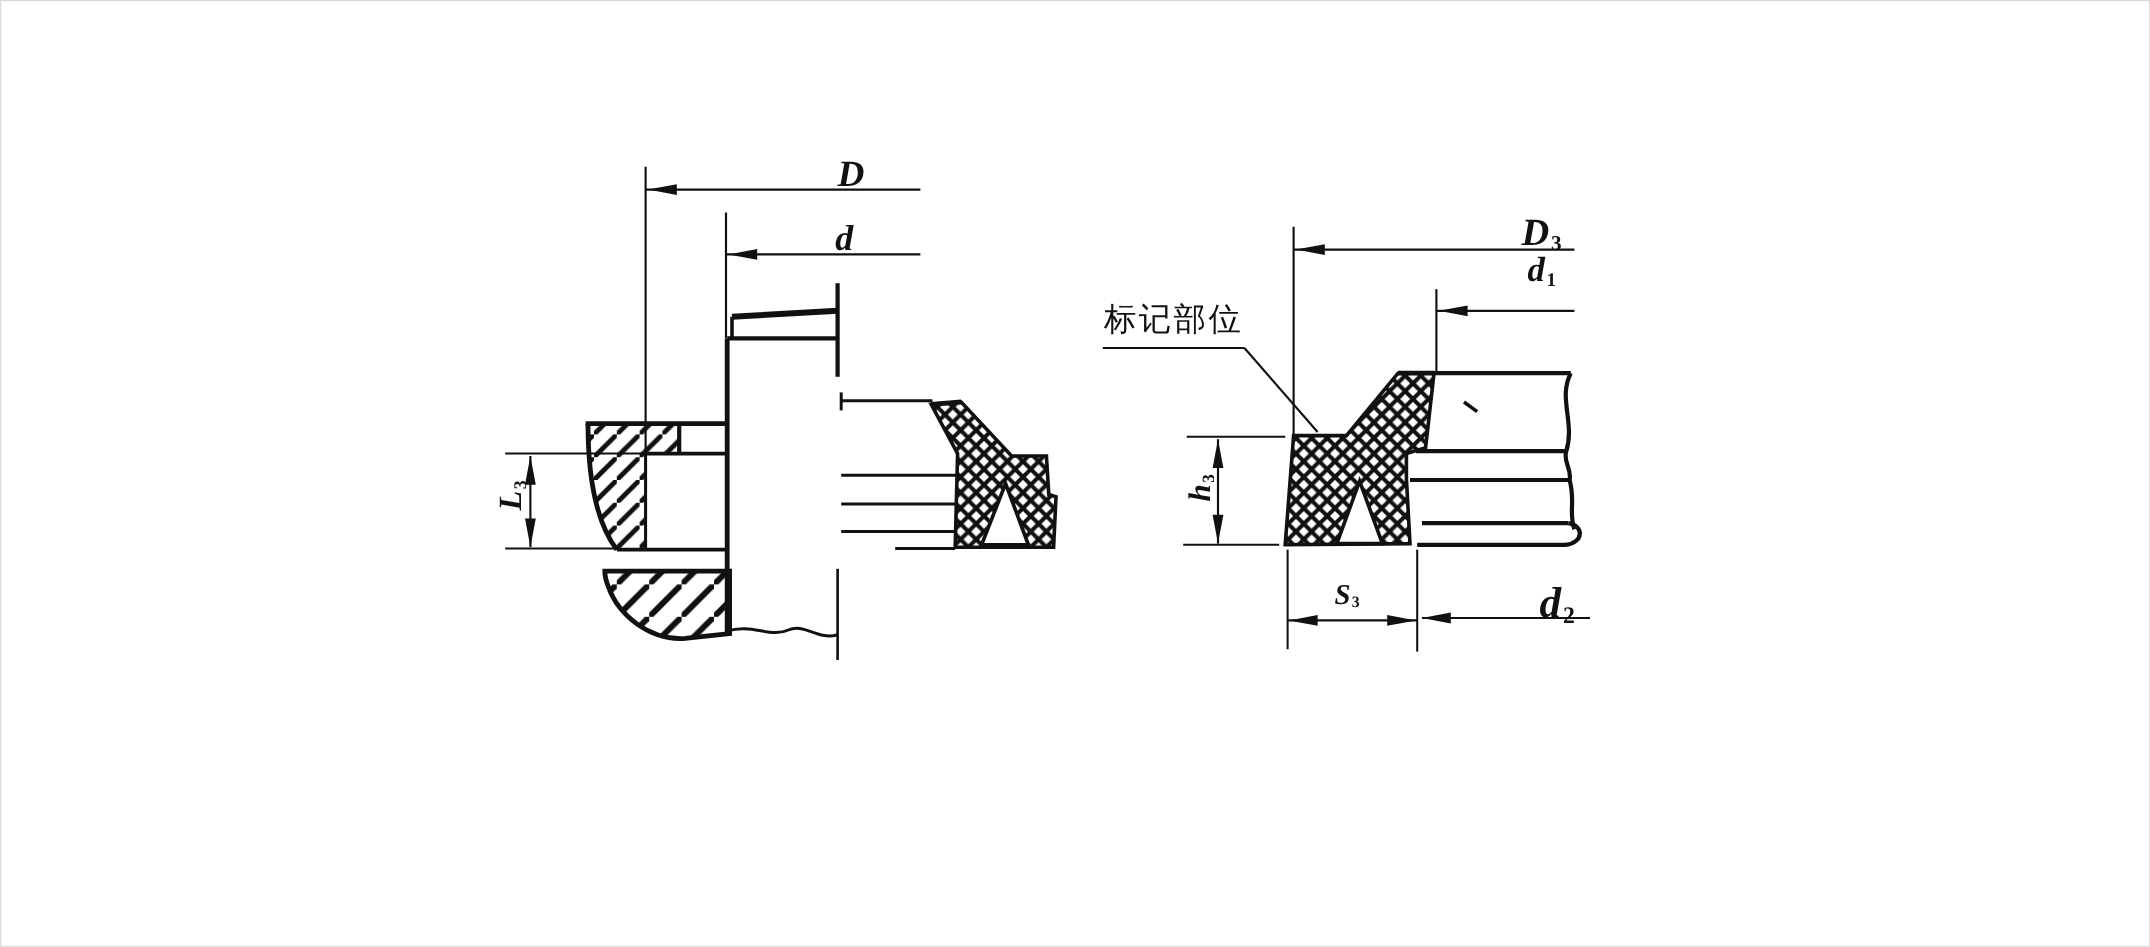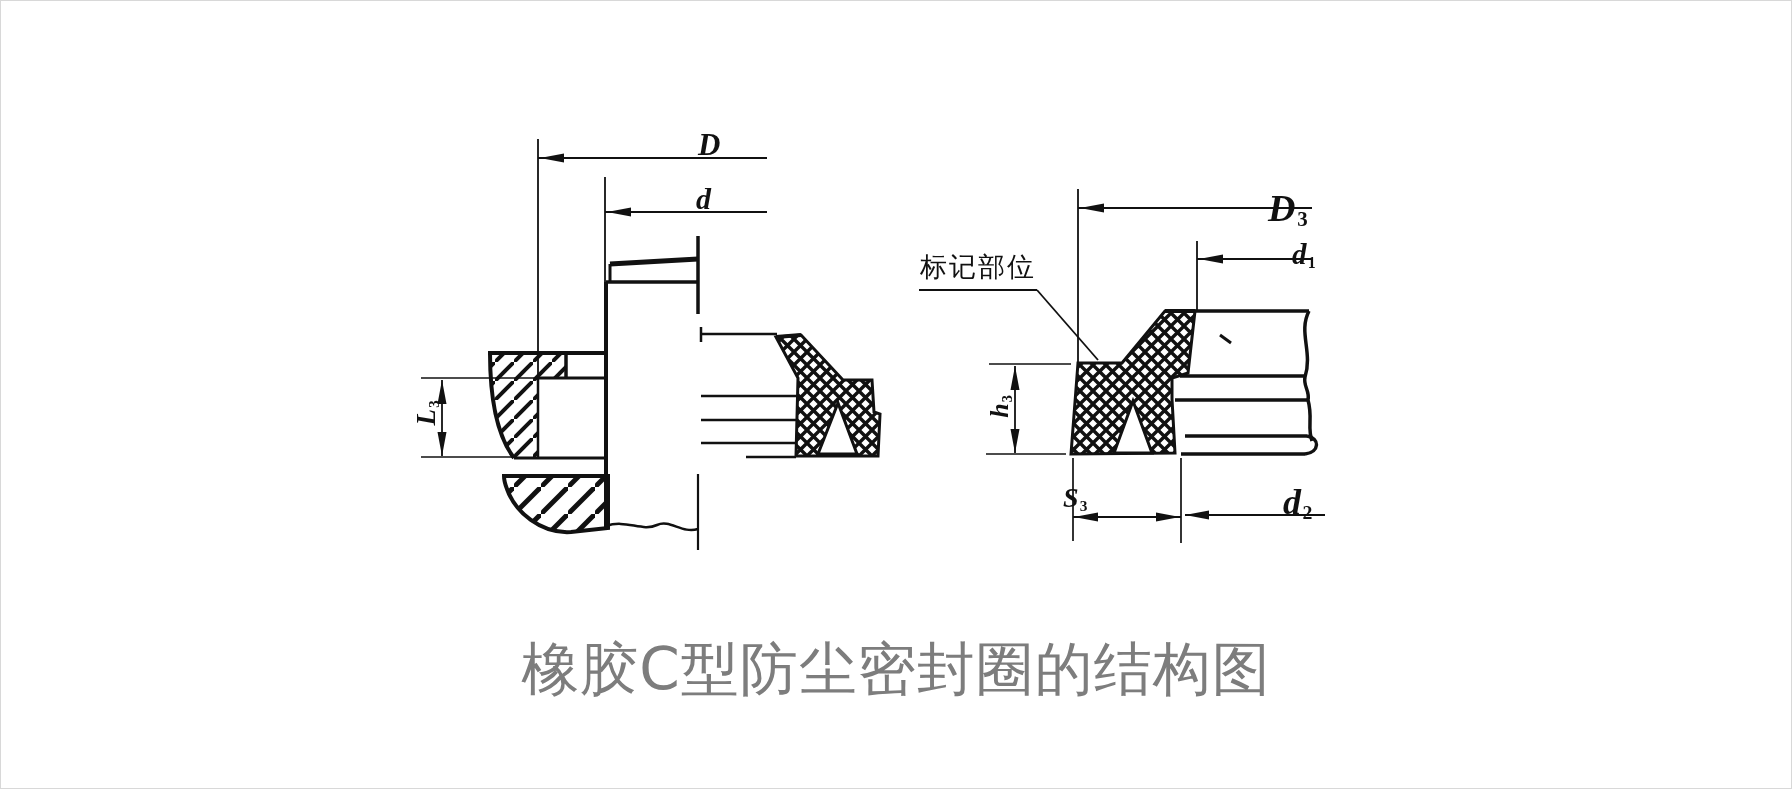--- a/index.html
+++ b/index.html
@@ -201,23 +201,22 @@
         <line x1="1184" y1="514" x2="1324" y2="514" stroke="currentColor" stroke-width="1.8"></line>
         <polygon points="1184,514 1208,509.5 1208,518.5" fill="currentColor"></polygon>
       </g>
     </g>
   </svg>
 
   <div class="lbl" style="left:697px;top:128px;font-size:31px;"><span>D</span><sub></sub></div>
   <div class="lbl" style="left:695px;top:183px;font-size:30px;"><span>d</span><sub></sub></div>
   <div class="lbl rot" style="left:399px;top:399px;width:52px;font-size:27px;"><span>L</span><sub>3</sub></div>
 
-  <div class="lbl" style="left:1267px;top:188px;font-size:38px;"><span>D</span><sub>3</sub></div>
-  <div class="lbl" style="left:1272px;top:239px;font-size:29px;margin-left:19px;"><span>d</span><sub>1</sub></div>
+  <div class="lbl" style="left:1267px;top:176px;font-size:32px;"><span>D</span><sub>3</sub></div>
+  <div class="lbl" style="left:1272px;top:210px;font-size:29px;"><span>d</span><sub>1</sub></div>
   <div class="lbl rot" style="left:973px;top:393px;width:52px;font-size:26px;"><span>h</span><sub>3</sub></div>
-  <div class="lbl" style="left:1062px;top:483px;font-size:28px;"><span>S</span><sub>3</sub></div>
+  <div class="lbl" style="left:1111px;top:483px;font-size:24px;"><span>S</span><sub>3</sub></div>
   <div class="lbl" style="left:1282px;top:483px;font-size:36px;"><span>d</span><sub>2</sub></div>
 
   <div class="lbl cjk" style="left:919px;top:252px;font-size:27px;">标记部位</div>
 
-  <div class="title">橡胶C型防尘密封圈的结构图</div>
 
 </div>
 
 </body></html>

